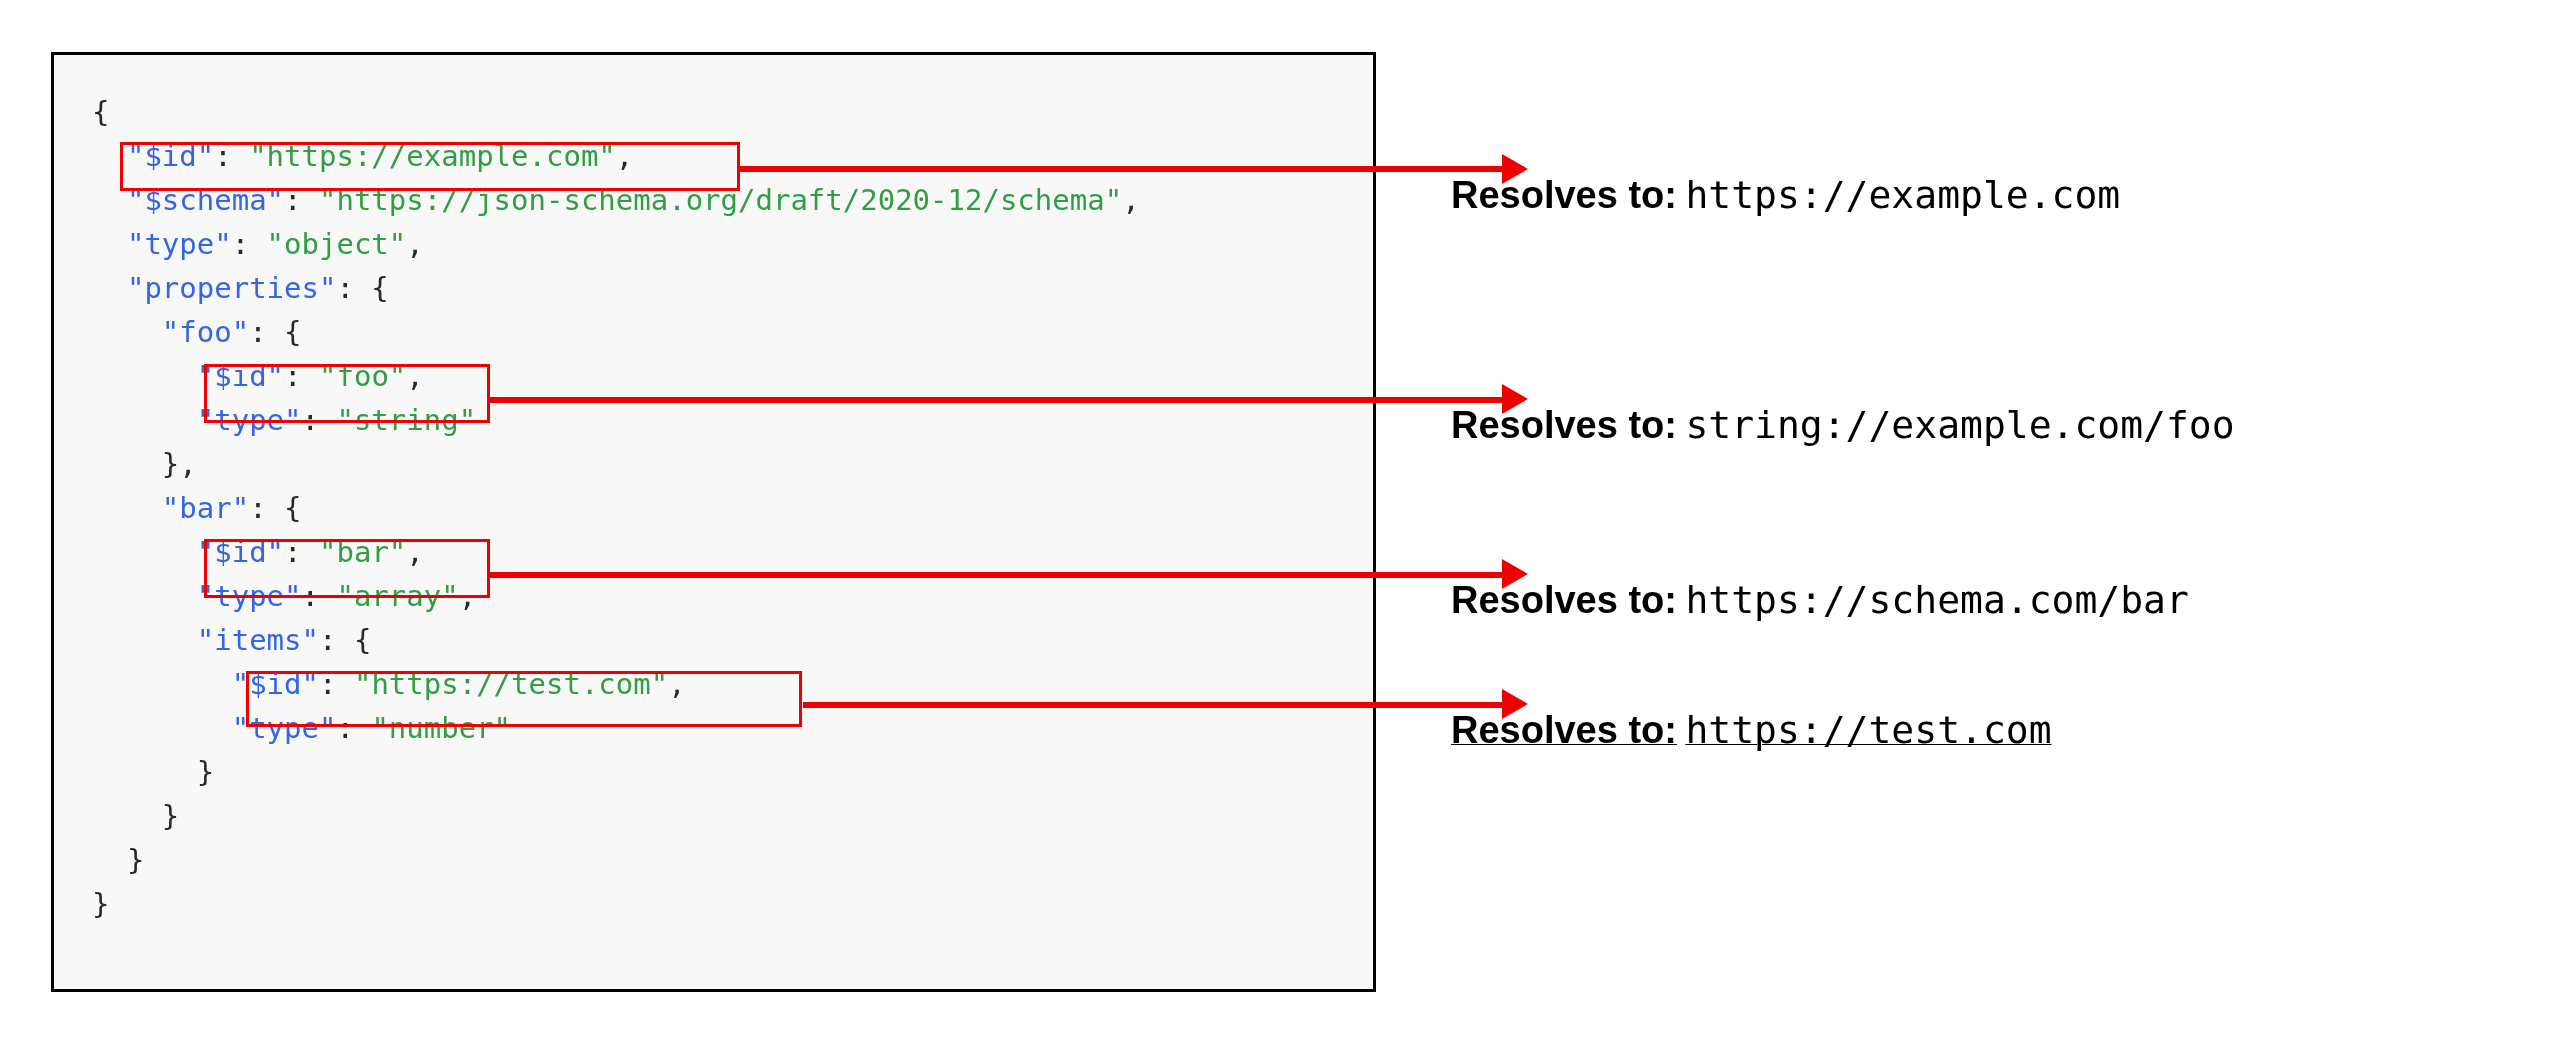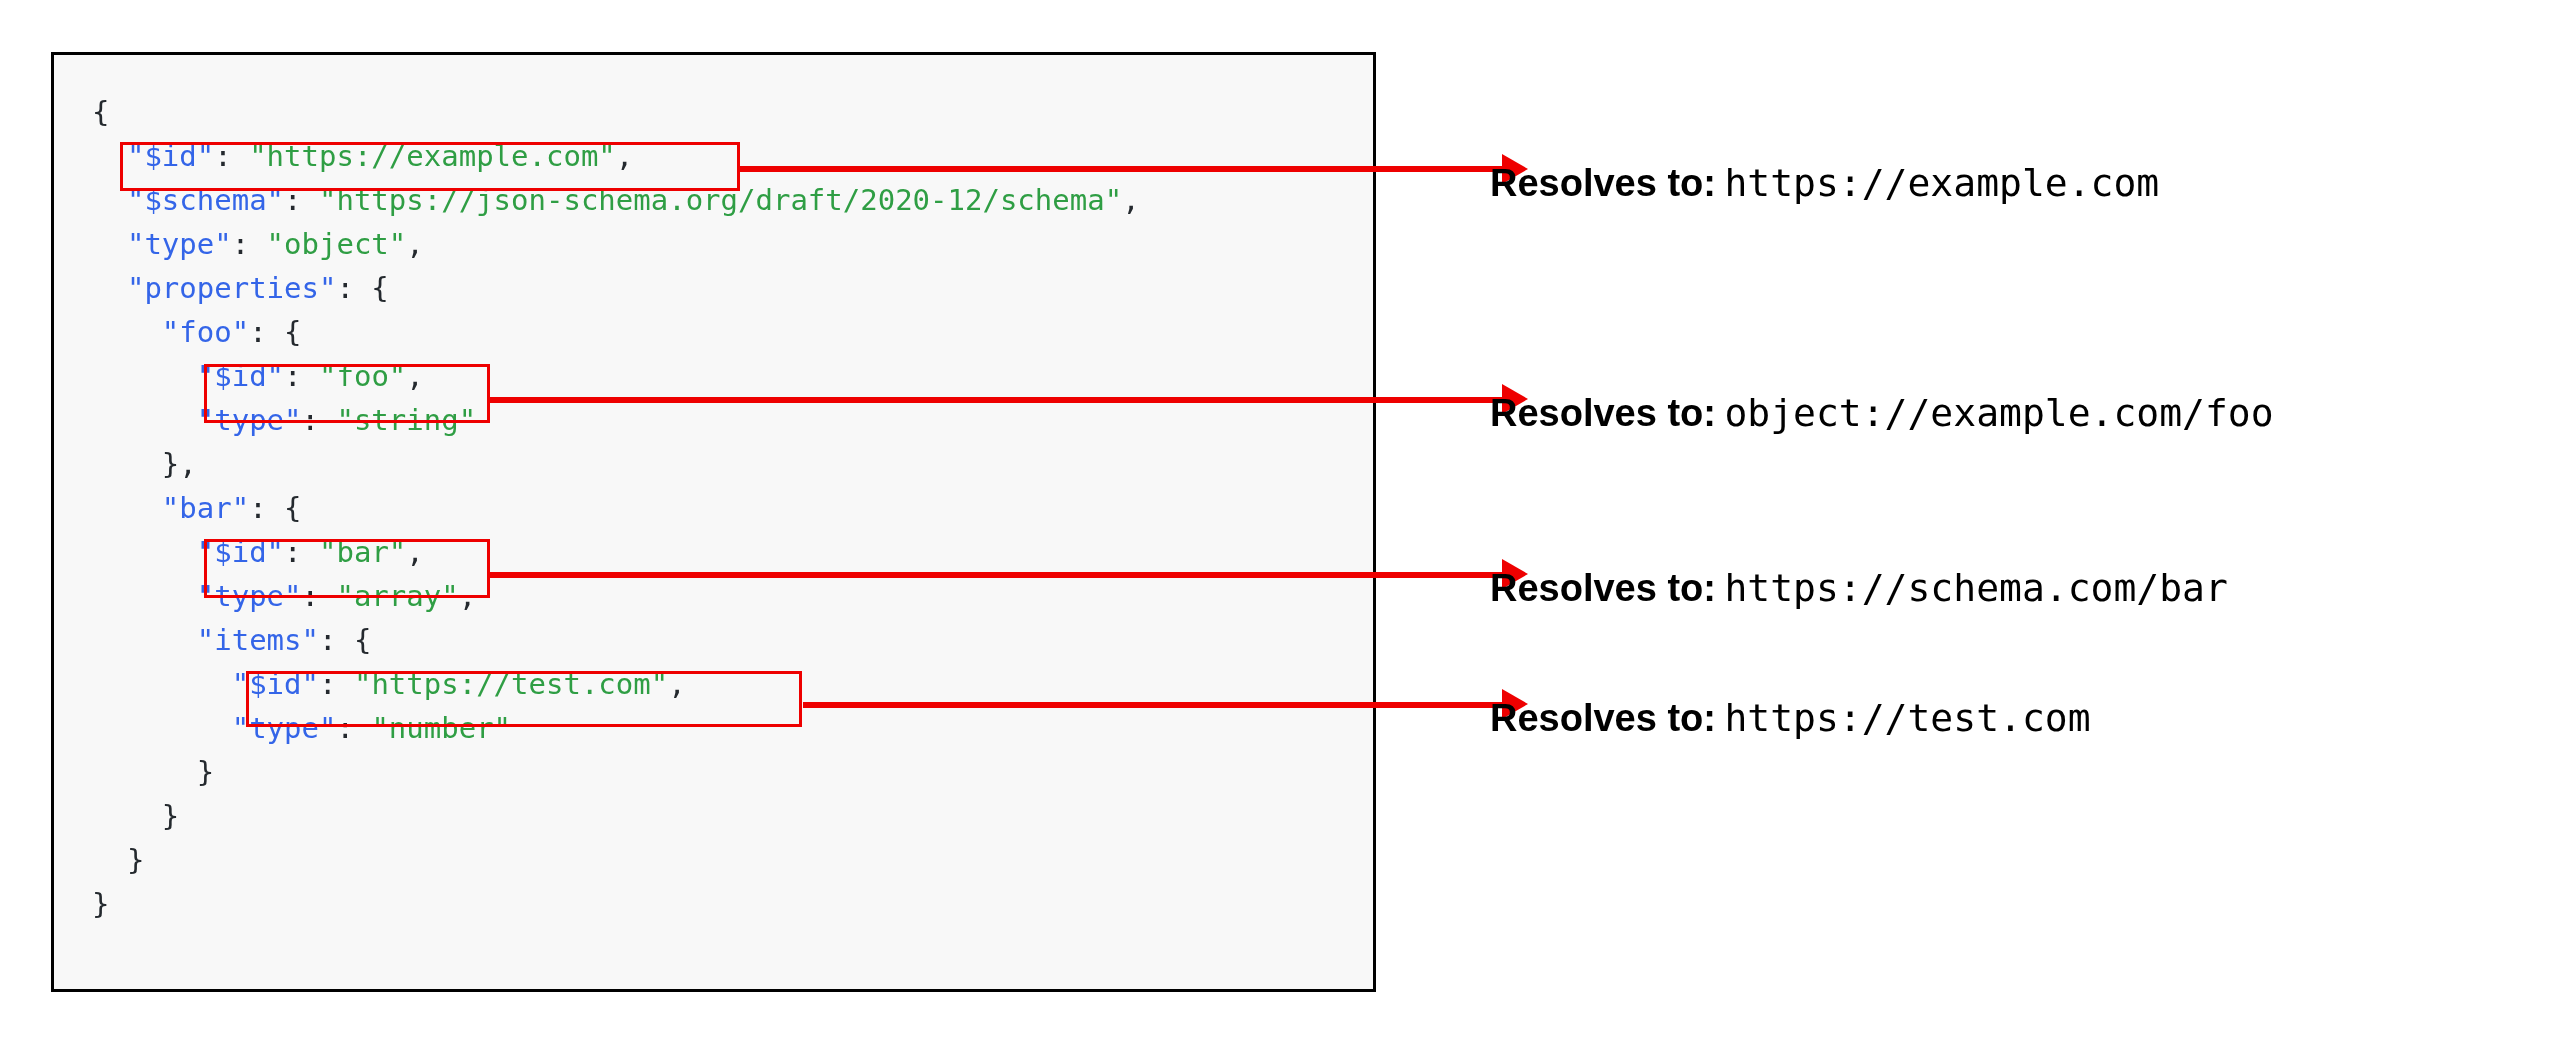--- a/index.html
+++ b/index.html
@@ -65,23 +65,24 @@
     width: 0;
     height: 0;
     border-top: 15.3px solid transparent;
     border-bottom: 15.3px solid transparent;
     border-left: 26px solid #ee0000;
   }
 
   
   .annotation {
     position: absolute;
-    left: 1490px;
+    left: 1451px;
     white-space: nowrap;
     line-height: 1;
+    margin-top: 12px;
   }
   .ann-label {
     font-family: "Liberation Sans", sans-serif;
     font-weight: bold;
     font-size: 38px;
     color: #000000;
   }
   .ann-url {
     font-family: "DejaVu Sans Mono", "Liberation Mono", monospace;
     font-size: 38px;
@@ -102,21 +103,21 @@
     <div class="hl-box" style="left: 204px; top: 539px; width: 286px; height: 59px; border-color: rgb(238, 0, 0);"></div>
     <div class="hl-box" style="left: 246px; top: 671px; width: 556px; height: 56px; border-color: rgb(238, 0, 0);"></div>
   </div>
 
 <div id="annotation-layer">
     <div class="arrow-line" style="left: 739px; top: 166px; width: 763px; background: rgb(238, 0, 0);"></div>
     <div class="arrow-head" style="left: 1502px; top: 154px; border-left-color: rgb(238, 0, 0);"></div>
     <div class="annotation" style="top: 164px;"><span class="ann-label">Resolves to:</span><span class="ann-url">https://example.com</span></div>
     <div class="arrow-line" style="left: 489px; top: 397px; width: 1013px; background: rgb(238, 0, 0);"></div>
     <div class="arrow-head" style="left: 1502px; top: 384px; border-left-color: rgb(238, 0, 0);"></div>
-    <div class="annotation" style="top: 394px;"><span class="ann-label">Resolves to:</span><span class="ann-url">object://example.com/foo</span></div>
+    <div class="annotation" style="top: 394px;"><span class="ann-label">Resolves to:</span><span class="ann-url">string://example.com/foo</span></div>
     <div class="arrow-line" style="left: 489px; top: 572px; width: 1013px; background: rgb(238, 0, 0);"></div>
     <div class="arrow-head" style="left: 1502px; top: 559px; border-left-color: rgb(238, 0, 0);"></div>
     <div class="annotation" style="top: 569px;"><span class="ann-label">Resolves to:</span><span class="ann-url">https://schema.com/bar</span></div>
     <div class="arrow-line" style="left: 803px; top: 702px; width: 699px; background: rgb(238, 0, 0);"></div>
     <div class="arrow-head" style="left: 1502px; top: 689px; border-left-color: rgb(238, 0, 0);"></div>
-    <div class="annotation" style="top: 699px;"><span class="ann-label">Resolves to:</span><span class="ann-url">https://test.com</span></div>
+    <div class="annotation" style="top: 699px; text-decoration: underline;"><span class="ann-label">Resolves to:</span><span class="ann-url">https://test.com</span></div>
   </div>
 
 
 </body></html>

